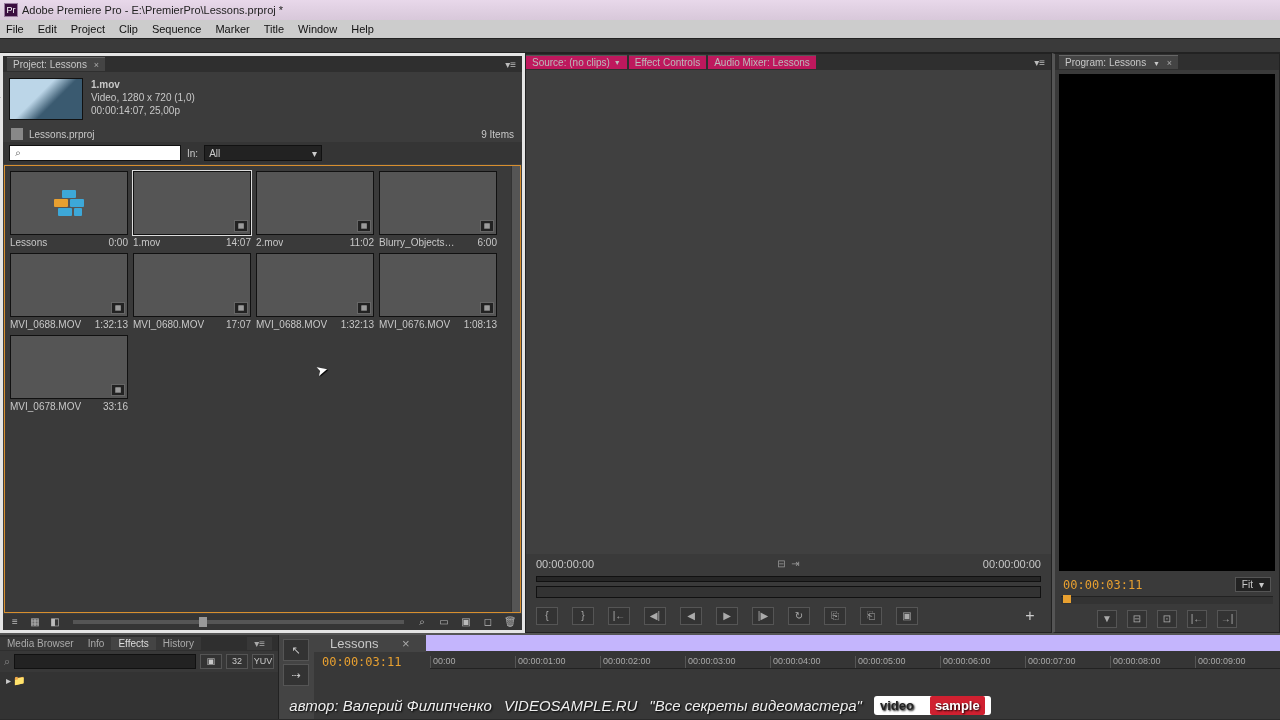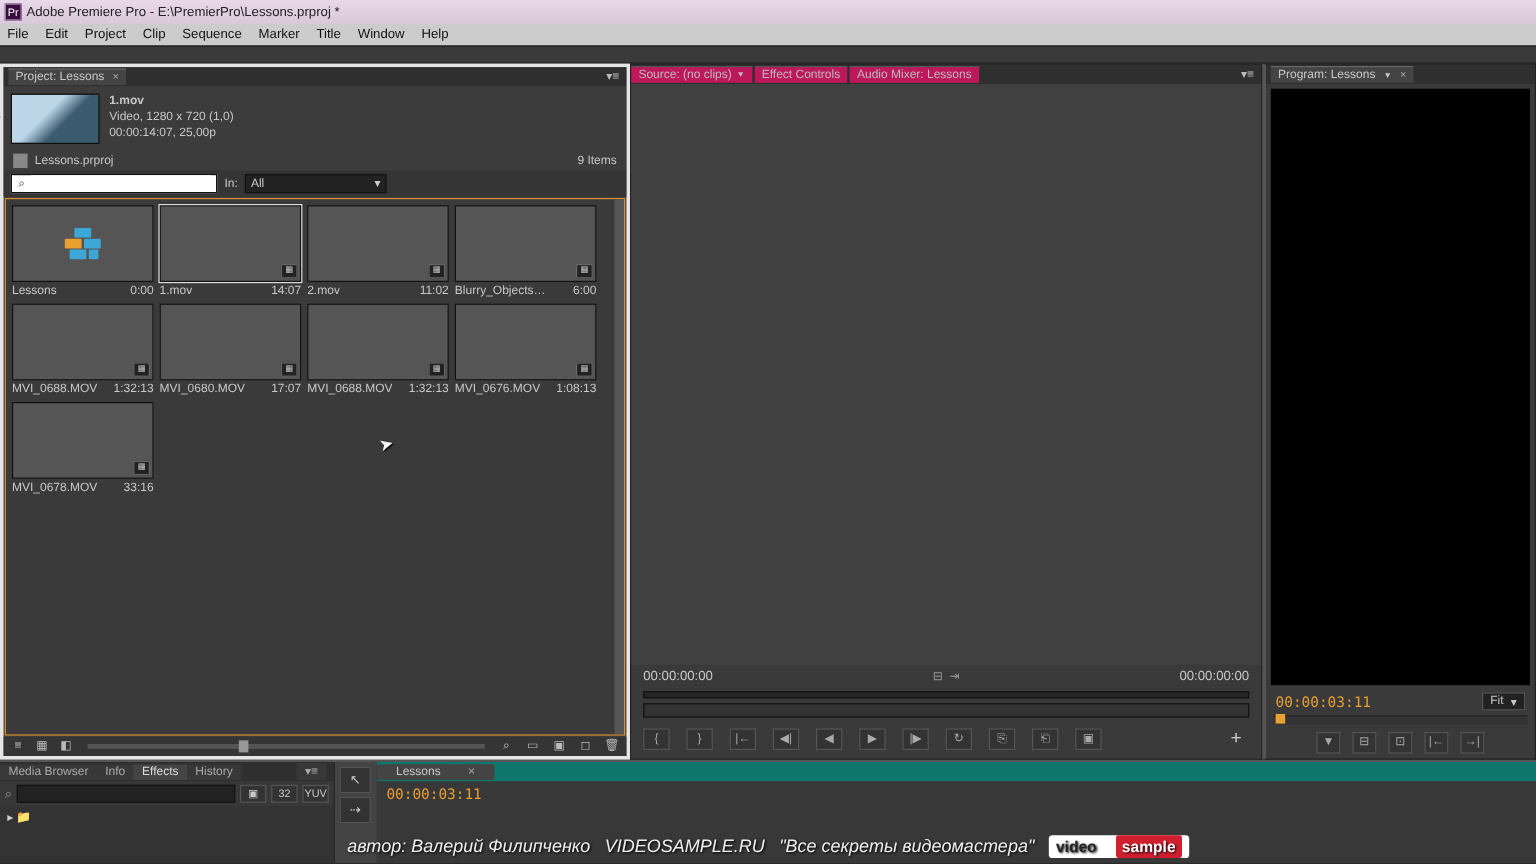--- a/index.html
+++ b/index.html
@@ -109,21 +109,21 @@
 .effects-search { display: flex; padding: 3px 4px; gap: 4px; align-items: center; background: #383838; }
 .effects-search .box { background: #222; height: 15px; flex: 1; border: 1px solid #111; }
 .effects-search .ebtn { width: 22px; height: 15px; background: #333; border: 1px solid #555; font-size: 9px; text-align: center; line-height: 13px; }
 .effects-tree { padding: 3px 6px; font-size: 10px; color: #ccc; }
 .effects-tree .folder { display: flex; align-items: center; gap: 4px; }
 
 .tool-col { width: 36px; background: #444; border-left: 1px solid #222; padding: 4px; }
 .tool-col .tool { width: 26px; height: 22px; background: #333; border: 1px solid #555; margin-bottom: 3px; text-align: center; line-height: 20px; font-size: 11px; }
 
 .timeline-panel { flex: 1; background: #383838; display: flex; flex-direction: column; }
-.tl-tabs { height: 16px; background: #0f766e; display: flex; align-items: center; font-size: 10px; }
+.tl-tabs { height: 16px; background: #c4b5fd; display: flex; align-items: center; font-size: 13px; }
 .tl-tabs span { padding: 1px 8px; background: #444; }
 .tl-header { display: flex; }
 .tl-head-left { width: 116px; padding: 4px 8px; }
 .tl-head-left .tc { color: #e8a030; font-family: monospace; font-size: 12px; }
 .tl-ruler { flex: 1; height: 18px; background: #353535; display: flex; align-items: flex-end; font-size: 9px; color: #aaa; position: relative; border-bottom: 1px solid #222; }
 .tl-ruler span { flex: 1; border-left: 1px solid #555; padding-left: 2px; height: 12px; }
 
 
 .watermark { position: absolute; bottom: 0; left: 0; right: 0; height: 30px; display: flex; align-items: center; justify-content: center; gap: 12px; font-size: 15px; font-style: italic; color: #eee; text-shadow: 1px 1px 2px #000; }
 .watermark .logo { font-style: normal; background: #fff; color: #222; padding: 2px 6px; border-radius: 3px; font-weight: bold; font-size: 13px; }
@@ -391,20 +391,32 @@
     <div class="tl-tabs">
       <span>
         <span>Lessons</span>
         <span style="margin-left:4px;color:#aaa">×</span>
       </span>
     </div>
     <div class="tl-header">
       <div class="tl-head-left">
         <div class="tc">00:00:03:11</div>
       </div>
+      <div class="tl-ruler" id="tlruler">
+          <span>00:00</span>
+          <span>00:00:01:00</span>
+          <span>00:00:02:00</span>
+          <span>00:00:03:00</span>
+          <span>00:00:04:00</span>
+          <span>00:00:05:00</span>
+          <span>00:00:06:00</span>
+          <span>00:00:07:00</span>
+          <span>00:00:08:00</span>
+          <span>00:00:09:00</span>
+        </div>
     </div>
   </div>
 </div>
 
 <div class="watermark">
   <span>автор: Валерий Филипченко</span>
   <span>VIDEOSAMPLE.RU</span>
   <span>"Все секреты видеомастера"</span>
   <span class="logo">
     <span>video</span><span class="s2">sample</span>

